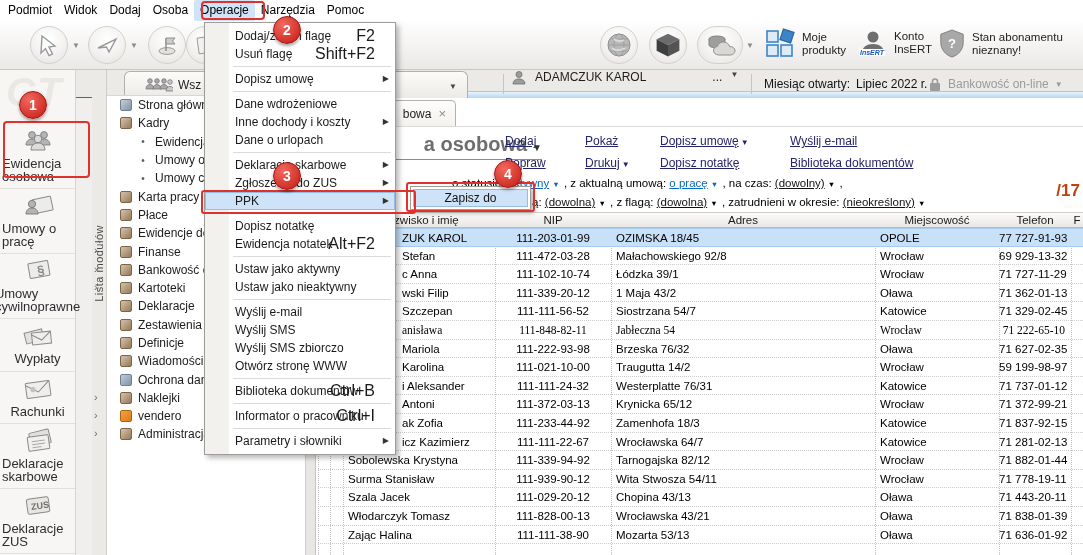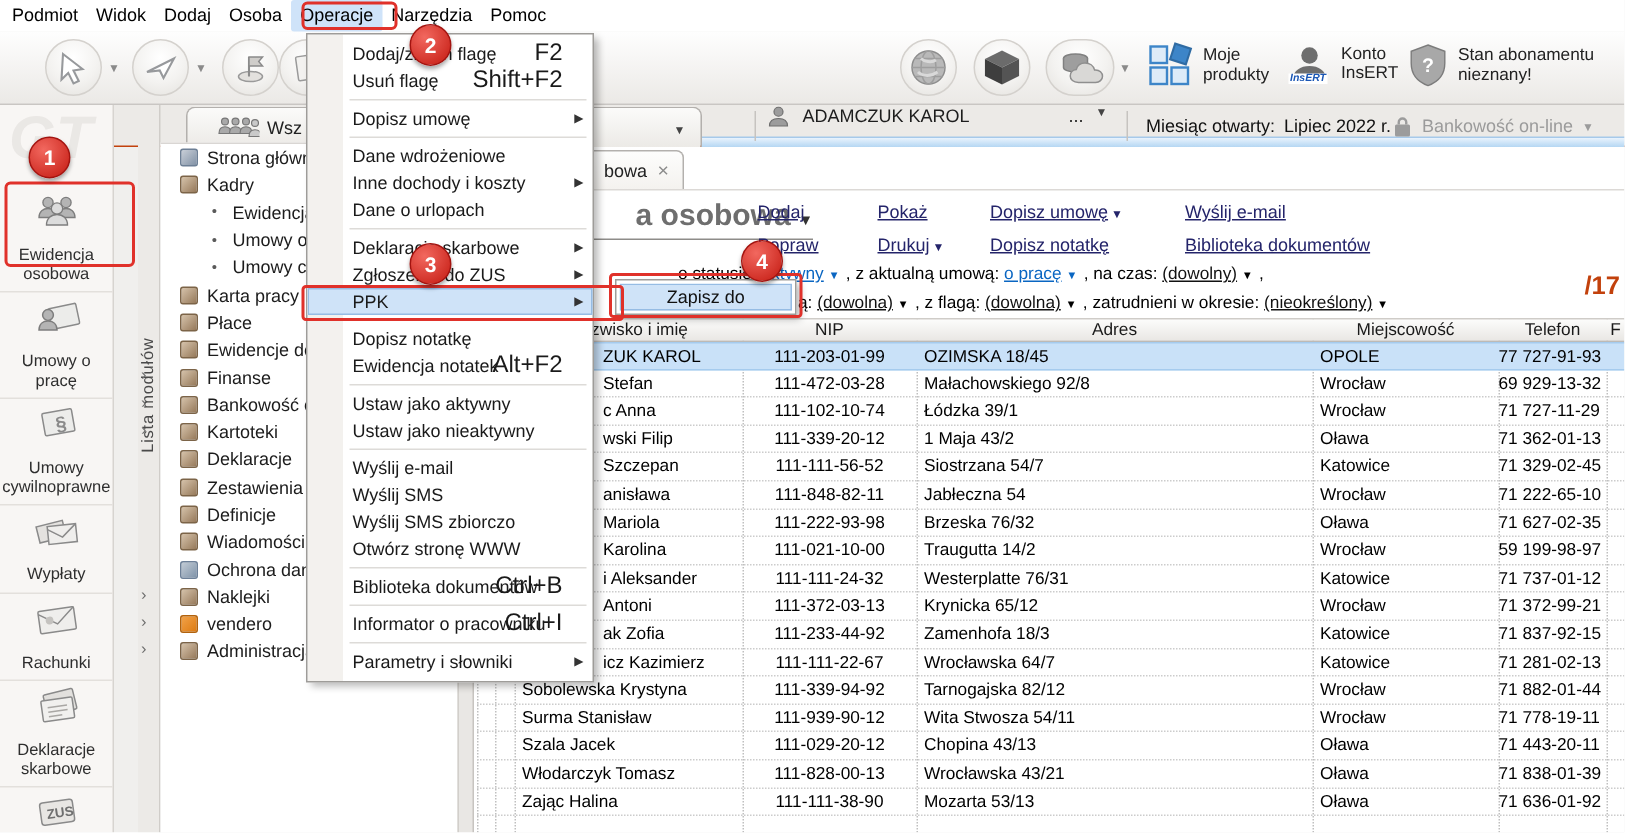--- a/index.html
+++ b/index.html
@@ -28,21 +28,21 @@
   .ctx-month{position:absolute;left:758px;top:0;height:28px;display:flex;align-items:center;gap:6px;font-size:12px;color:#111}
   .ctx-bank{position:absolute;left:922px;top:0;height:28px;display:flex;align-items:center;gap:6px;font-size:12px;color:#9b9b9b}
   .caret{font-size:8px;color:#444}
   .caret.gray{color:#9b9b9b}
 
   
   .sidebar{position:absolute;left:0;top:70px;width:76px;height:485px;background:#f8f6f4;border-right:1px solid #d7d4d0;z-index:6}
   .gt-mark{position:absolute;left:6px;top:0px;font-size:40px;font-style:italic;font-weight:bold;color:rgba(120,110,100,.10)}
   .mods{position:absolute;left:0;top:54px;width:100%}
   .mod{display:flex;flex-direction:column;align-items:center;padding:4px 2px 5px;border-bottom:1px solid #e3e0dc;cursor:pointer}
-  .mod-label{font-size:11px;color:#2e2e2e;text-align:center;line-height:12.5px;margin-top:10px}
+  .mod-label{font-size:13px;color:#2e2e2e;text-align:left;line-height:12.5px;margin-top:4px}
 
   
   .modstrip{position:absolute;left:92px;top:70px;width:15px;height:485px;background:#eceae7;border-right:1px solid #d0cdc9;z-index:6}
   .modstrip-label{position:absolute;left:1px;top:155px;writing-mode:vertical-rl;transform:rotate(180deg);font-size:11px;color:#4a4a4a;letter-spacing:.5px}
 
   
   .treepanel{position:absolute;left:107px;top:95px;width:198px;height:460px;background:#fff;z-index:6;border-top:1px solid #d9d6d3}
   .trow{position:relative;height:18.3px;display:flex;align-items:center;gap:6px;padding-left:13px;font-size:12px;color:#1c1c1c;cursor:pointer;white-space:nowrap}
   .texp{position:absolute;left:-13px;top:2px;font-size:11px;color:#6d6d6d}
   .ticon{width:12px;height:12px;border-radius:2px;background:linear-gradient(135deg,#d6c3ab,#96795a);border:1px solid #7c6448;flex:0 0 auto}
@@ -542,21 +542,21 @@
         <div class="grow" style="grid-template-columns: 12px 13px 152px 116px 264px 124px 72px 12px;">
           <div class="td"></div>
           <div class="td"></div>
           <div class="td cut">Szczepan</div>
           <div class="td center">111-111-56-52</div>
           <div class="td">Siostrzana 54/7</div>
           <div class="td">Katowice</div>
           <div class="td right">71 329-02-45</div>
           <div class="td"></div>
         </div>
-        <div class="grow" style="grid-template-columns: 12px 13px 152px 116px 264px 124px 72px 12px;">
+        <div class="grow" style="grid-template-columns: 12px 13px 152px 116px 264px 124px 72px 12px; font-family: Liberation Serif, serif;">
           <div class="td"></div>
           <div class="td"></div>
           <div class="td cut">anisława</div>
           <div class="td center">111-848-82-11</div>
           <div class="td">Jabłeczna 54</div>
           <div class="td">Wrocław</div>
           <div class="td right">71 222-65-10</div>
           <div class="td"></div>
         </div>
         <div class="grow" style="grid-template-columns: 12px 13px 152px 116px 264px 124px 72px 12px;">

